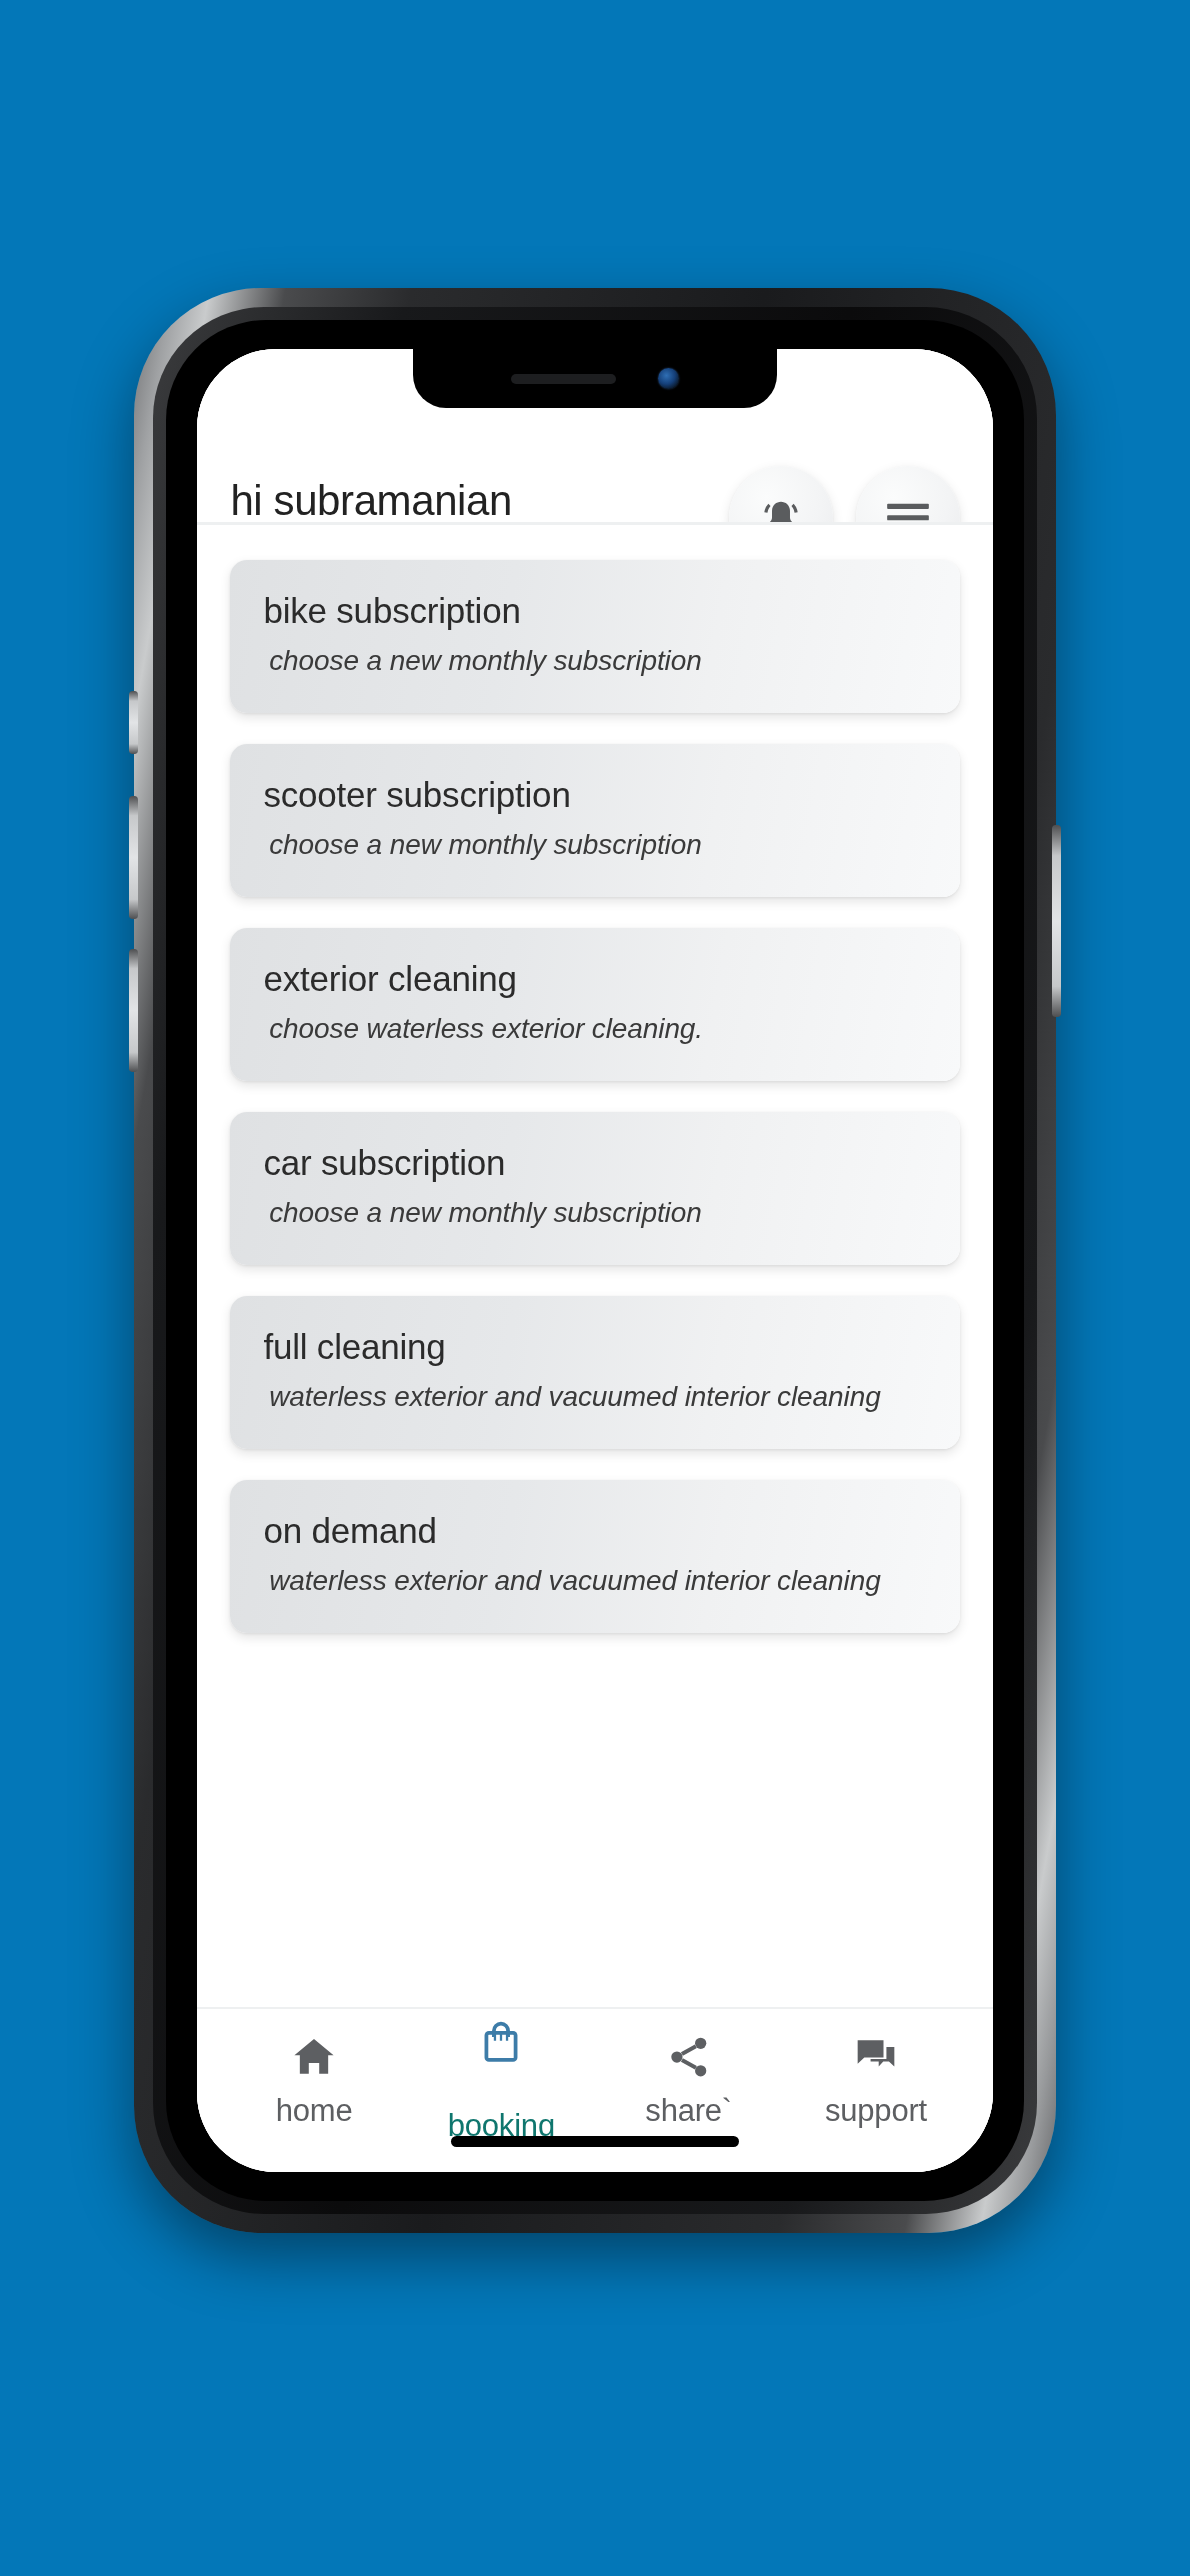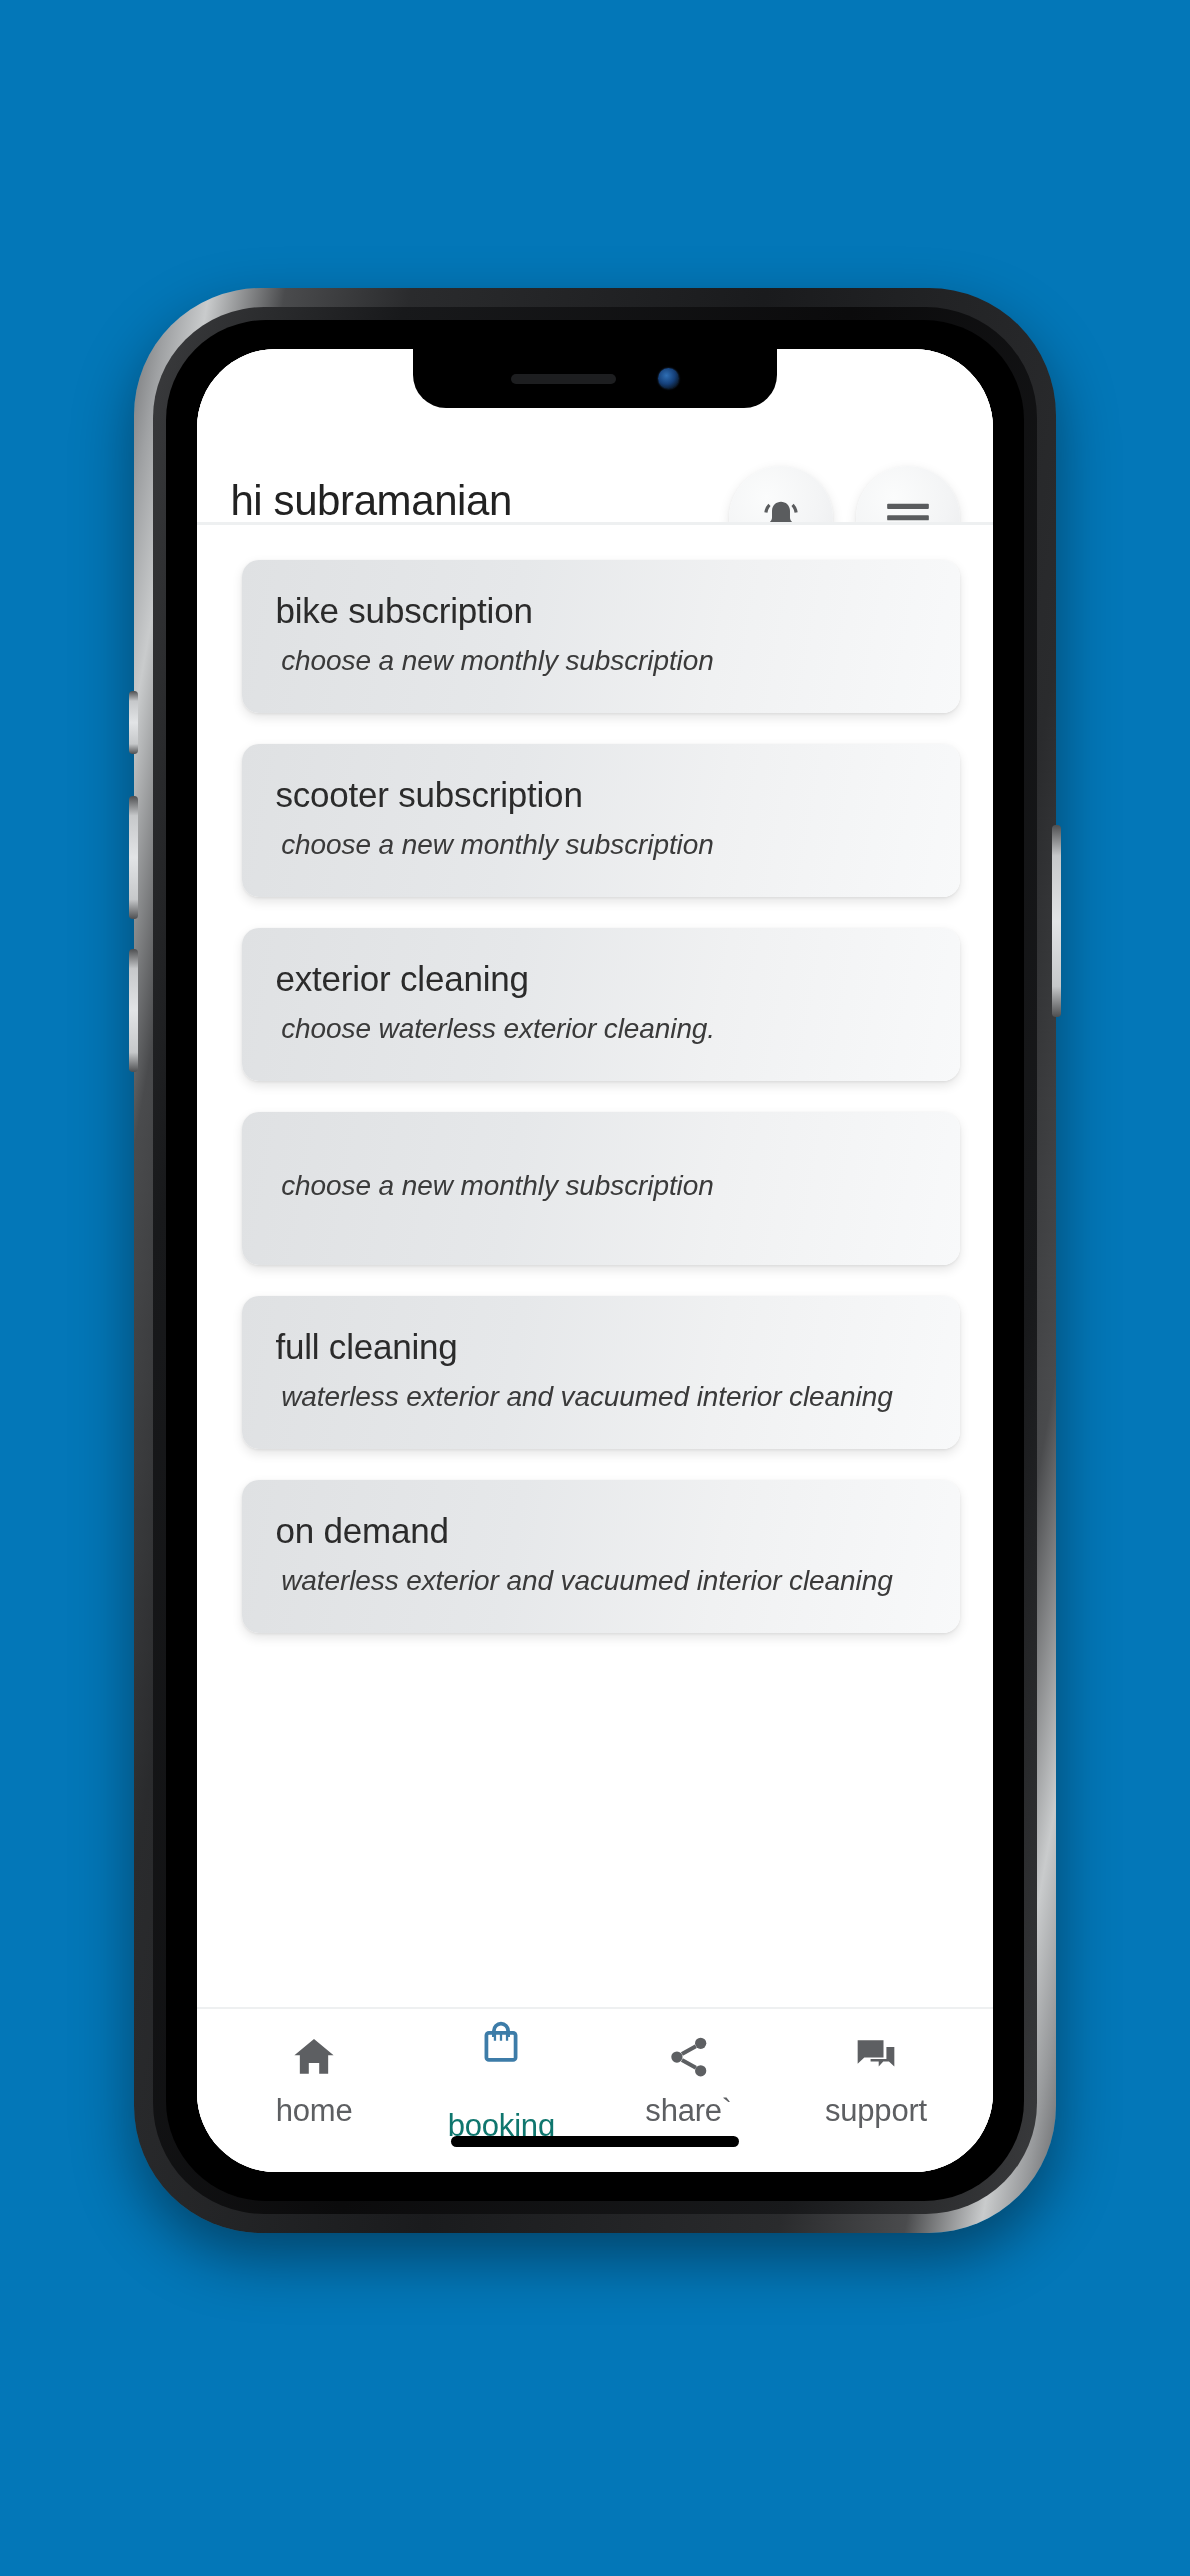--- a/index.html
+++ b/index.html
@@ -165,21 +165,21 @@
   .header-divider {
     height: 2.9px;
     background: #eef0f1;
     flex-shrink: 0;
     margin: 0;
   }
 
   
   .card-list {
     flex: 1;
-    padding: 35px 33px 0 45px;
+    padding: 35px 33px 0 33px;
     display: flex;
     flex-direction: column;
     gap: 31px;
     overflow: hidden;
     background: #ffffff;
   }
 
   .service-card {
     border-radius: 17px;
     background: linear-gradient(100deg, #dfe1e3 0%, #e6e8ea 38%, #f0f1f2 66%, #f8f9fa 100%);
@@ -322,20 +322,21 @@
               <div class="card-sub">choose a new monthly subscription</div>
             </div>
 
 
             <div class="service-card">
               <div class="card-title">exterior cleaning</div>
               <div class="card-sub">choose waterless exterior cleaning.</div>
             </div>
 
             <div class="service-card">
+              <div class="card-title">car subscription</div>
               <div class="card-sub">choose a new monthly subscription</div>
             </div>
 
             <div class="service-card">
               <div class="card-title">full cleaning</div>
               <div class="card-sub">waterless exterior and vacuumed interior cleaning</div>
             </div>
 
             <div class="service-card">
               <div class="card-title">on demand</div>

